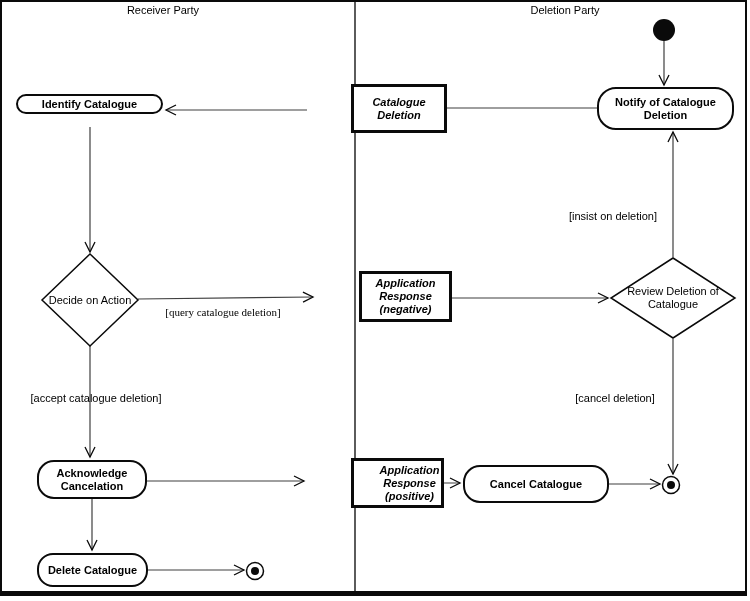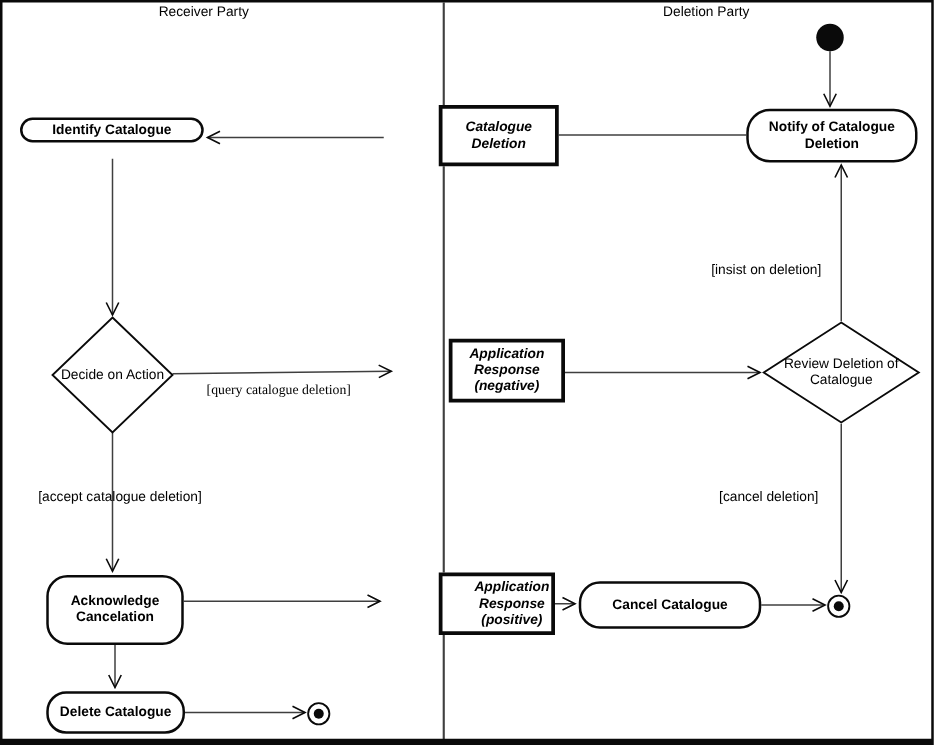--- a/index.html
+++ b/index.html
@@ -120,21 +120,21 @@
     </g>
   </svg>
 
   <div class="frame"></div>
 
   <div class="lane-title" style="left:163px;">Receiver Party</div>
   <div class="lane-title" style="left:565px;">Deletion Party</div>
 
   <div class="node node-rounded" style="left:16px; top:94px; width:147px; height:20px; border-radius:16px;">Identify Catalogue</div>
   <div class="node node-rounded" style="left:597px; top:87px; width:137px; height:43px; border-radius:19px;">Notify of Catalogue Deletion</div>
-  <div class="node node-rounded" style="left:37px; top:460px; width:110px; height:56px; border-radius:17px;">Acknowledge Cancelation</div>
+  <div class="node node-rounded" style="left:37px; top:460px; width:110px; height:39px; border-radius:17px;">Acknowledge Cancelation</div>
   <div class="node node-rounded" style="left:463px; top:465px; width:146px; height:38px; border-radius:17px;">Cancel Catalogue</div>
   <div class="node node-rounded" style="left:37px; top:553px; width:111px; height:34px; border-radius:16px;">Delete Catalogue</div>
 
   <div class="node node-action" style="left:307px; top:84px; width:96px; height:49px;">Catalogue Deletion</div>
   <div class="node node-action" style="left:315px; top:271px; width:93px; height:51px;">Application Response (negative)</div>
   <div class="node node-action" style="left:307px; top:458px; width:93px; height:50px;padding-left:24px;">Application Response (positive)</div>
 
   <div class="diamond-label" style="left:42px; top:289px; width:96px; height:22px;">Decide on Action</div>
   <div class="diamond-label" style="left:623px; top:284px; width:100px; height:28px;">Review Deletion of Catalogue</div>
 

